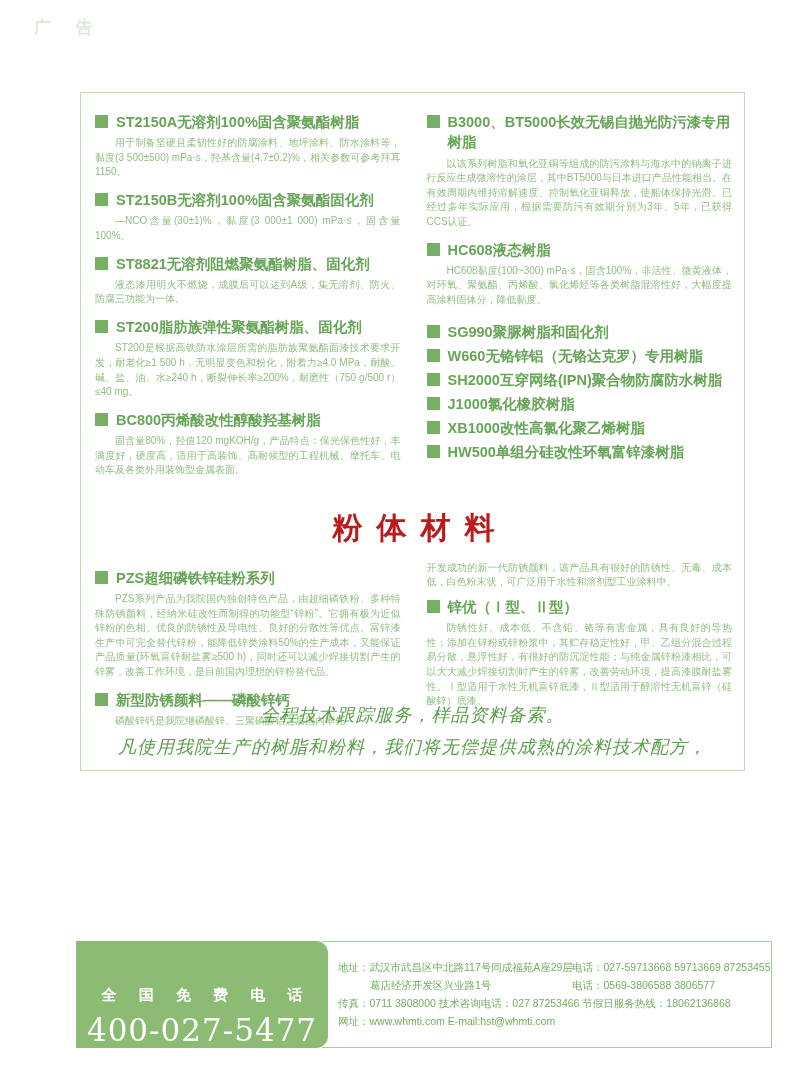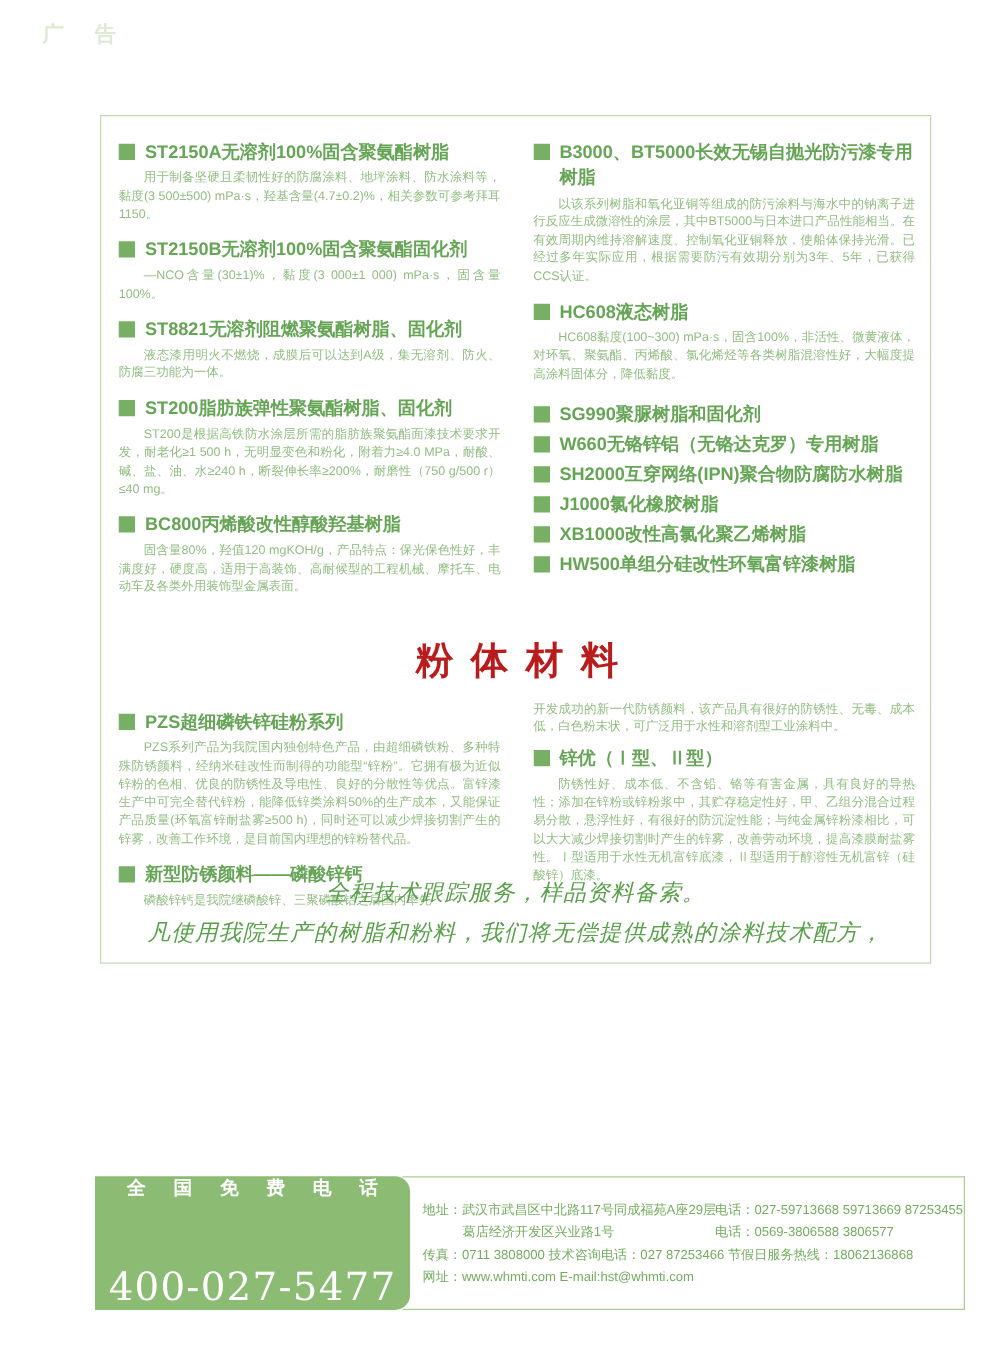--- a/index.html
+++ b/index.html
@@ -48,21 +48,21 @@
     font-family:"DejaVu Serif",serif;font-style:italic;
     font-size:18px;line-height:1.75;letter-spacing:1px;
   }
   .footer{
     position:absolute;left:76px;top:941px;width:671px;height:107px;
     display:flex;
   }
   .hotline{
     width:252px;flex:none;background:#8cbb74;border-radius:0 12px 12px 0;
     color:#ffffff;display:flex;flex-direction:column;
-    justify-content:space-between;align-items:center;gap:7px;z-index:1;
+    justify-content:flex-end;align-items:center;gap:7px;z-index:1;
   }
   .hotline-label{font-size:15px;font-weight:bold;letter-spacing:9px;text-indent:9px;}
   .hotline-number{
     font-family:"DejaVu Serif",serif;font-weight:normal;font-size:31px;
     letter-spacing:1px;
   }
   .contact{
     flex:1;border:1px solid #a8cf92;border-left:none;margin-left:-6px;
     padding:8px 0 8px 16px;box-sizing:border-box;
     display:flex;flex-direction:column;justify-content:center;gap:4px;

